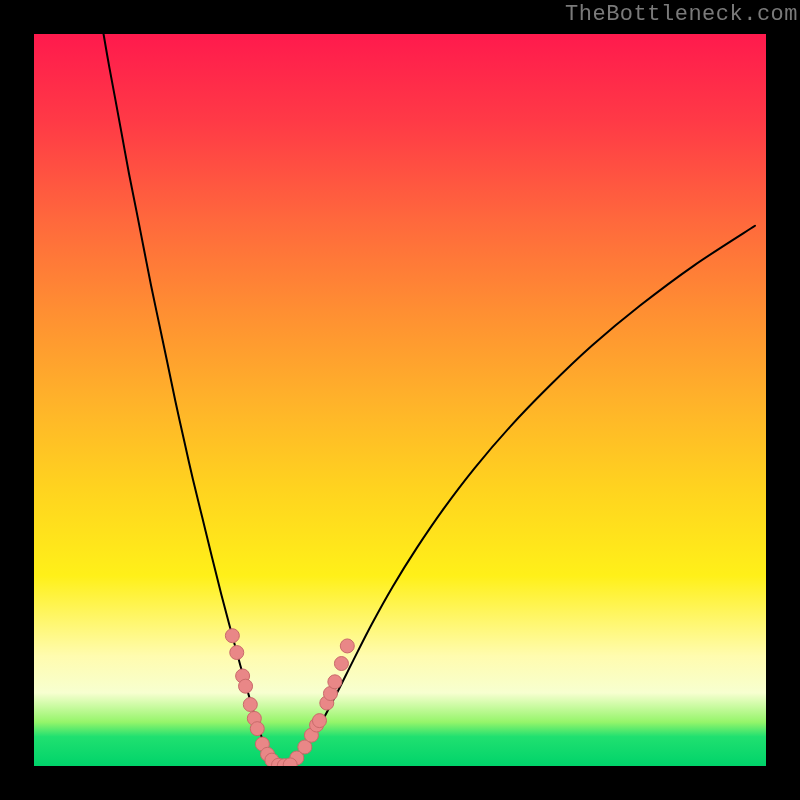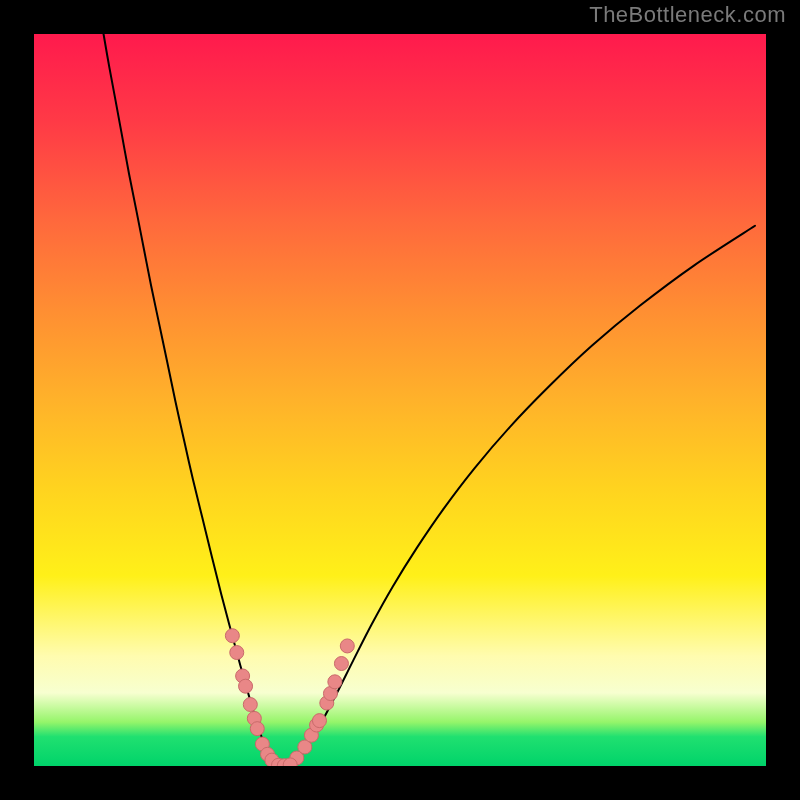--- a/index.html
+++ b/index.html
@@ -40,22 +40,22 @@
       #fffcaf 85%,
       #f7ffd0 90%,
       #95f56a 94%,
       #20e070 96%,
       #00d36a 100%
     );
   }
   .watermark {
     position: absolute;
     top: 2px;
-    right: 14px;
-    font-family: Liberation Sans, sans-serif;
+    right: 2px;
+    font-family: Liberation Mono, monospace;
     font-size: 22px;
     color: #7a7a7a;
     letter-spacing: 0.5px;
     user-select: none;
   }
   svg {
     position: absolute;
     left: 0; top: 0;
   }
 </style>

